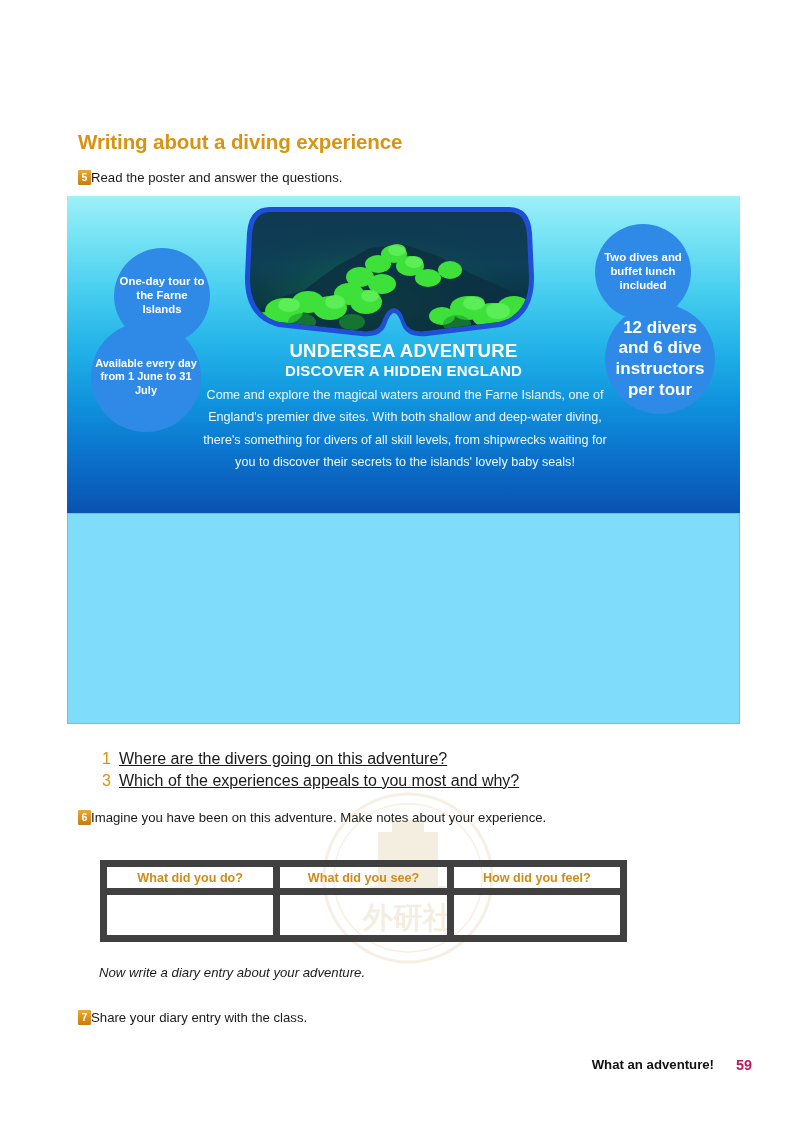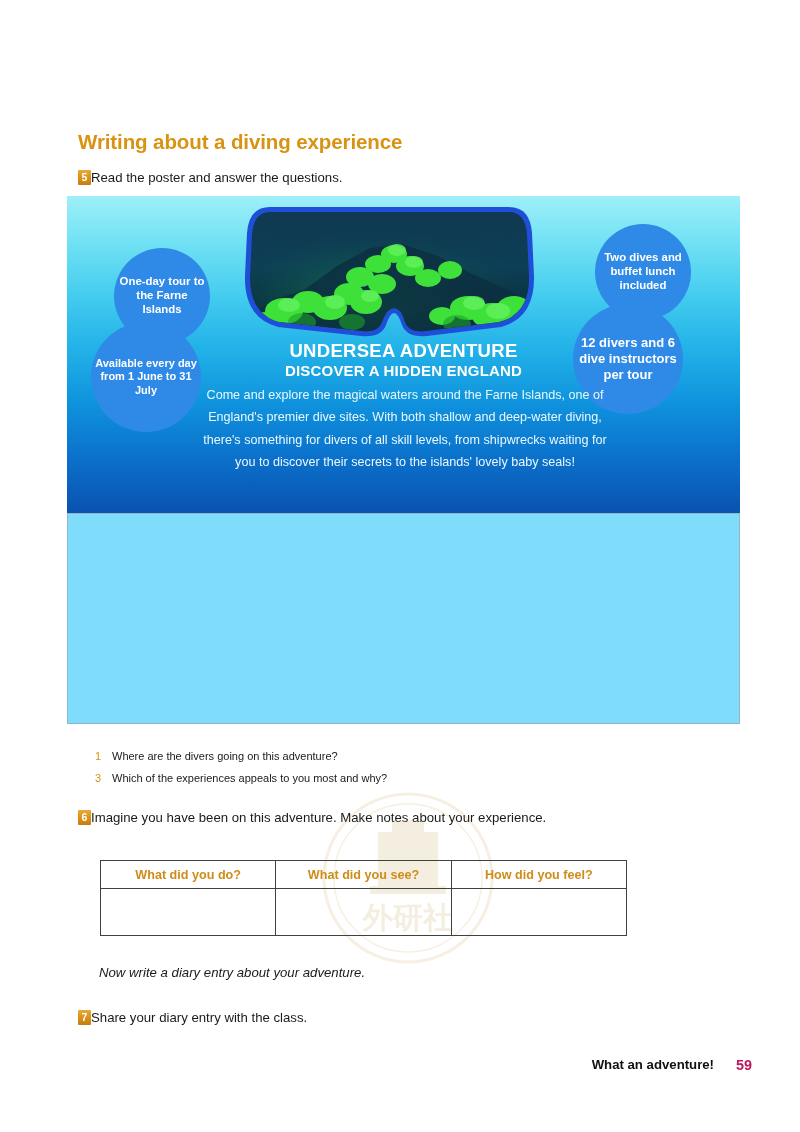--- a/index.html
+++ b/index.html
@@ -97,21 +97,21 @@
     display: flex;
     align-items: center;
     justify-content: center;
     line-height: 1.22;
     box-sizing: border-box;
     padding: 4px;
   }
   #bubble-oneday  { left: 47px;  top: 52px;  width: 96px;  height: 96px;  font-size: 11.4px; }
   #bubble-avail   { left: 24px;  top: 126px; width: 110px; height: 110px; font-size: 11px; }
   #bubble-two     { left: 528px; top: 28px;  width: 96px;  height: 96px;  font-size: 11.4px; }
-  #bubble-twelve  { left: 506px; top: 108px; width: 110px; height: 110px; font-size: 13px; }
+  #bubble-twelve  { left: 538px; top: 108px; width: 110px; height: 110px; font-size: 17px; }
 
   
   .mask-wrap {
     position: absolute;
     left: 175px;
     top: 8px;
     width: 294px;
     height: 138px;
   }
   .mask-svg { display: block; width: 294px; height: 138px; }
@@ -143,45 +143,46 @@
     width: 420px;
     text-align: center;
     font-size: 12.6px;
     color: #eaf8ff;
     line-height: 1.78;
   }
 
   
   .qlist {
     position: absolute;
-    left: 95px;
+    left: 102px;
     top: 750px;
-    font-size: 11px;
+    font-size: 16px;
     color: #1a1a1a;
+    text-decoration: underline;
   }
   .qrow { height: 21.5px; white-space: nowrap; }
   .qnum {
     display: inline-block;
     width: 13px;
     color: #d99312;
     font-weight: normal;
   }
   .qtext { margin-left: 4px; }
 
   
   .notes-table {
     position: absolute;
     left: 100px;
     top: 860px;
     width: 527px;
     border-collapse: collapse;
     table-layout: fixed;
   }
   .notes-table th, .notes-table td {
-    border: 1px solid #404040;
+    border: 7px solid #404040;
     box-sizing: border-box;
   }
   .notes-table th {
     height: 28px;
     font-size: 12.6px;
     font-weight: bold;
     color: #d08c18;
     text-align: center;
   }
   .notes-table td { height: 47px; }

